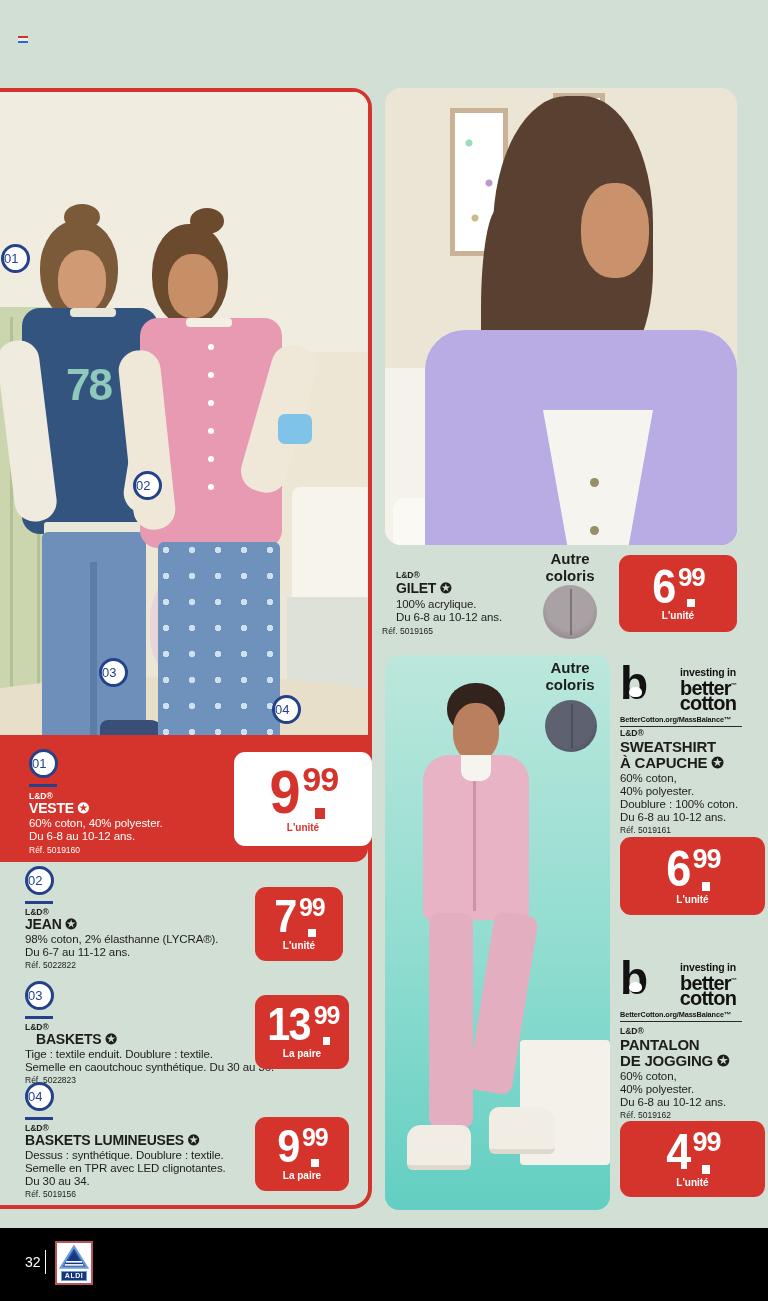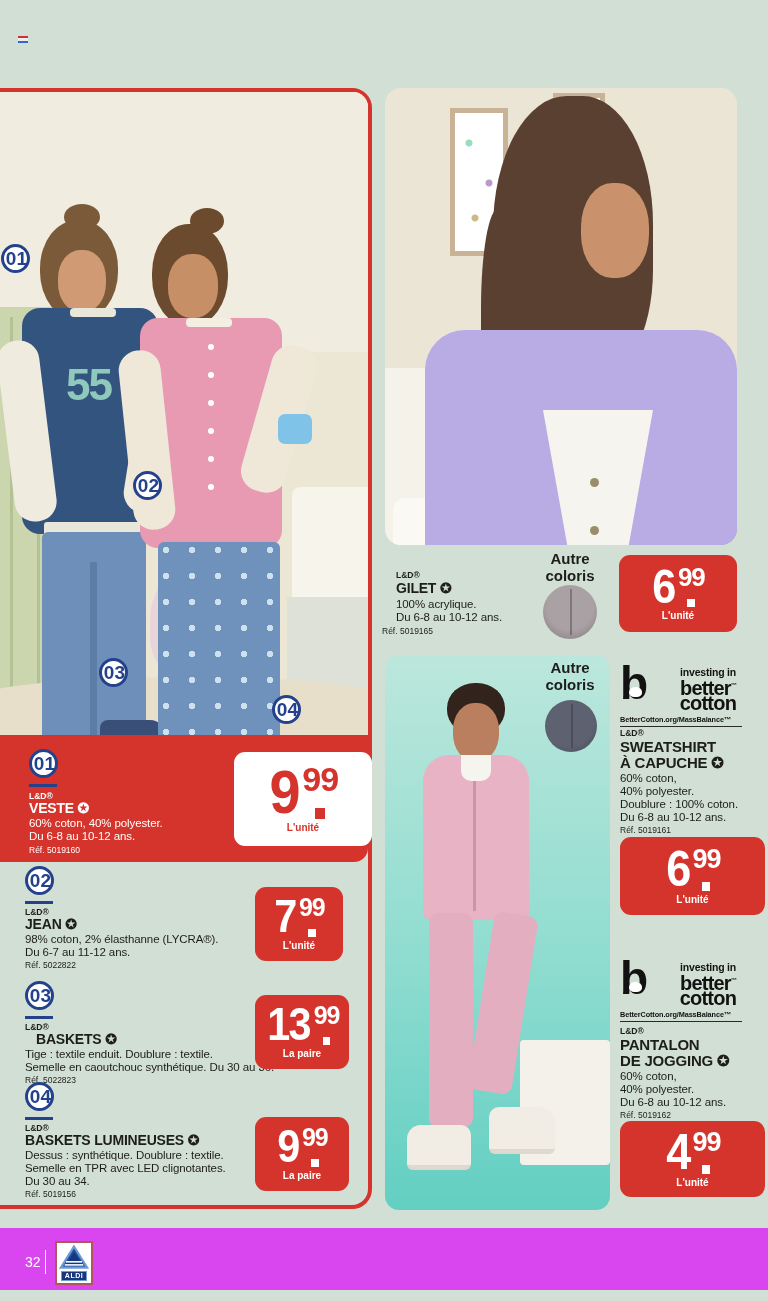--- a/index.html
+++ b/index.html
@@ -17,21 +17,21 @@
   
   .left-col{position:absolute;left:-22px;top:88px;width:394px;height:1121px;box-sizing:border-box;
     border:4px solid #d5342c;border-radius:20px;}
   .photo1{position:absolute;left:0;top:0;width:386px;height:643px;border-radius:15px 15px 0 0;
     overflow:hidden;background:#ece6d5;}
   .redblock{position:absolute;left:0;top:643px;width:386px;height:127px;background:#d5342c;
     border-radius:0 0 14px 14px;}
 
   
   .nbadge{width:29px;height:29px;border-radius:50%;background:#fff;border:3px solid #24418c;
-    color:#24418c;font-weight:bold;font-size:19px;display:flex;align-items:center;justify-content:flex-end;
+    color:#24418c;font-weight:normal;font-size:13px;display:flex;align-items:center;justify-content:flex-start;
     box-sizing:border-box;}
   .rule{height:3px;width:28px;background:#24418c;}
   .brand{font-size:8.5px;font-weight:bold;color:#1d1d1b;white-space:nowrap;}
   .pname{font-size:14px;font-weight:bold;color:#1d1d1b;white-space:nowrap;letter-spacing:-0.2px;}
   .pdesc{font-size:11.5px;line-height:13px;color:#1d1d1b;white-space:nowrap;letter-spacing:-0.1px;}
   .pref{font-size:8.5px;color:#1d1d1b;white-space:nowrap;}
   .wtxt .brand,.wtxt .pname,.wtxt .pdesc,.wtxt .pref{color:#fff;}
 
   
   .pbox{position:absolute;border-radius:11px;display:flex;flex-direction:column;align-items:center;
@@ -65,21 +65,21 @@
   .bc-url{font-size:7.3px;font-weight:bold;margin-top:3px;letter-spacing:-0.1px;border-bottom:1px solid #2a2a2a;
     padding-bottom:2px;width:122px;}
 
   
   .photo2{position:absolute;left:385px;top:88px;width:352px;height:457px;border-radius:16px;
     overflow:hidden;background:#ebe5d6;}
   .photo3{position:absolute;left:385px;top:655px;width:225px;height:555px;border-radius:14px;overflow:hidden;
     background:linear-gradient(#bce7dc,#8fdcd0 55%,#62cfc2);}
 
   
-  .footer{position:absolute;left:0;top:1228px;width:768px;height:62px;background:#d946ef;}
+  .footer{position:absolute;left:0;top:1228px;width:768px;height:73px;background:#000000;}
   .pageno{position:absolute;left:25px;top:22px;color:#fff;font-size:14px;display:flex;align-items:center;}
   .pagebar{display:inline-block;width:1.5px;height:24px;background:#fff;margin-left:4px;}
   .aldi{position:absolute;left:55px;top:13px;width:38px;height:44px;background:#fff;
     border:2px solid #b4555b;box-sizing:border-box;display:flex;flex-direction:column;align-items:center;padding-top:2px;}
   .aldi-text{margin-top:1px;background:#16377e;border:1px solid #6f9bd4;color:#fff;font-size:7px;
     font-weight:bold;padding:0 3px;line-height:8px;letter-spacing:0.5px;}
 
   
   .sc{position:absolute;}
 </style>
@@ -106,21 +106,21 @@
       <div class="sc" style="left:182px;top:552px;width:92px;height:72px;background:radial-gradient(circle at 30% 30%,#e2cb9c 2px,transparent 2.5px) 0 0/9px 9px,#d7bf8f;border-radius:6px 6px 10px 10px;"></div>
       <div class="sc" style="left:182px;top:612px;width:92px;height:26px;background:#b7c08e;"></div>
 
       <div class="sc" style="left:58px;top:128px;width:78px;height:100px;background:#7b5a3a;border-radius:48%;"></div>
       <div class="sc" style="left:82px;top:112px;width:36px;height:26px;background:#7b5a3a;border-radius:50%;"></div>
       <div class="sc" style="left:76px;top:158px;width:48px;height:62px;background:#cf9a74;border-radius:46%;"></div>
       <div class="sc" style="left:40px;top:216px;width:136px;height:226px;background:#33547f;border-radius:18px;"></div>
       <div class="sc" style="left:88px;top:216px;width:46px;height:9px;background:#e9e6da;border-radius:4px;"></div>
       <div class="sc" style="left:24px;top:248px;width:42px;height:182px;background:#f0ebdf;border-radius:20px;transform:rotate(-7deg);"></div>
       <div class="sc" style="left:152px;top:250px;width:44px;height:172px;background:#f0ebdf;border-radius:20px;transform:rotate(9deg);"></div>
-      <div class="sc" style="left:84px;top:268px;font-size:44px;font-weight:bold;color:#8fc9bc;letter-spacing:-2px;">55</div>
+      <div class="sc" style="left:84px;top:268px;font-size:44px;font-weight:bold;color:#8fc9bc;letter-spacing:-2px;">78</div>
       <div class="sc" style="left:158px;top:258px;font-size:30px;font-weight:bold;color:#ecead9;">A</div>
       <div class="sc" style="left:62px;top:430px;width:100px;height:14px;background:#e9e6da;border-radius:3px;"></div>
       <div class="sc" style="left:60px;top:440px;width:104px;height:210px;background:#6d8fba;border-radius:6px 6px 0 0;"></div>
       <div class="sc" style="left:108px;top:470px;width:7px;height:180px;background:#5c7da6;"></div>
       <div class="sc" style="left:118px;top:628px;width:66px;height:40px;background:linear-gradient(#3a4f78 55%,#f3f0e8 55%);border-radius:8px 16px 8px 8px;"></div>
 
       <div class="sc" style="left:170px;top:132px;width:76px;height:102px;background:#6b4a2e;border-radius:48%;"></div>
       <div class="sc" style="left:208px;top:116px;width:34px;height:26px;background:#6b4a2e;border-radius:50%;"></div>
       <div class="sc" style="left:186px;top:162px;width:50px;height:64px;background:#c78f66;border-radius:46%;"></div>
       <div class="sc" style="left:158px;top:226px;width:142px;height:230px;background:#e89ab3;border-radius:18px;"></div>

